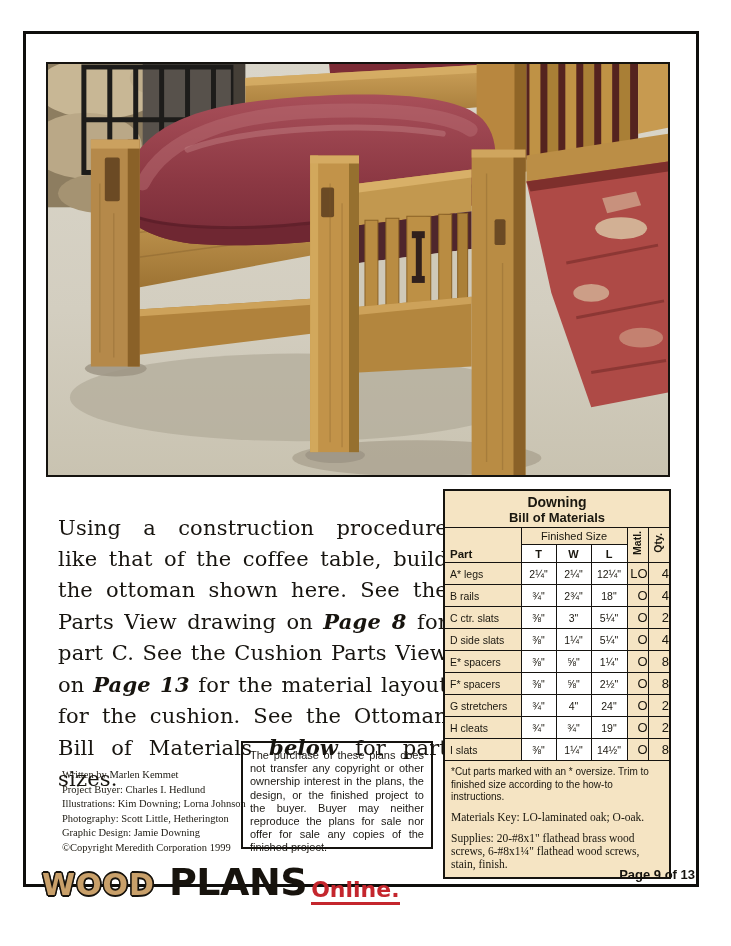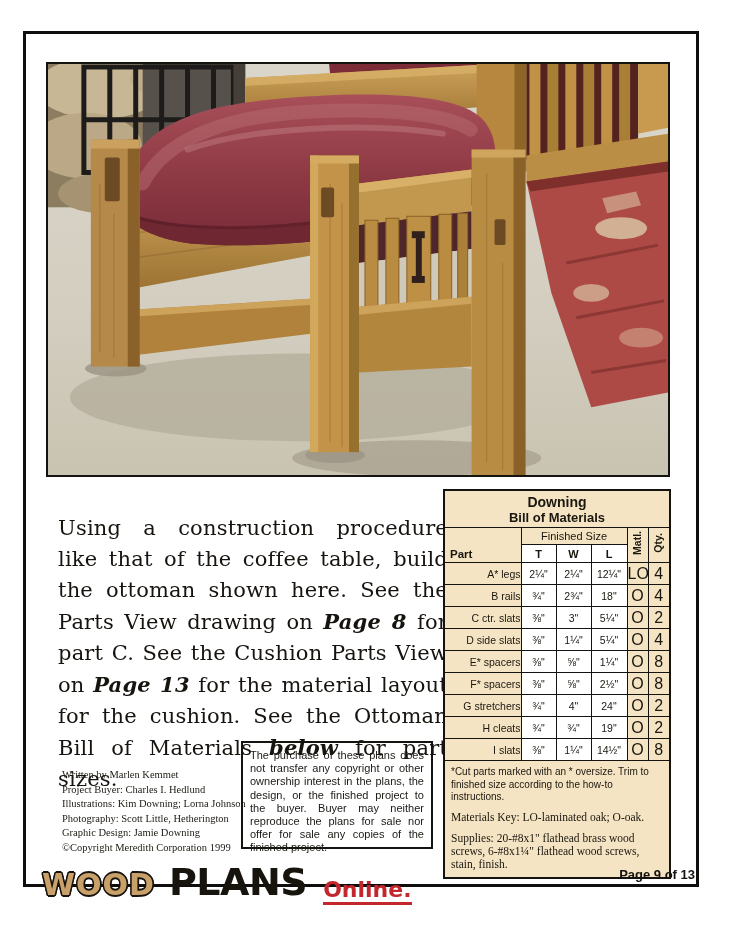--- a/index.html
+++ b/index.html
@@ -25,23 +25,23 @@
               color:#1a170f; overflow:hidden; }
   .bom .title-cell { text-align:center; padding:3px 0 2px 0; }
   .bom .t1 { font-weight:bold; font-size:14px; line-height:16px; }
   .bom .t2 { font-weight:bold; font-size:13px; line-height:15px; }
   .bom .fs-h { text-align:center; font-weight:normal; font-size:11px; height:16px; }
   .bom .twl-h { text-align:center; font-weight:bold; font-size:11px; height:17px; background:#ffffff; }
   .bom .part-h { vertical-align:bottom; font-weight:bold; font-size:11.5px; padding:0 0 2px 5px; text-align:left; }
   .bom .rot { vertical-align:middle; text-align:center; }
   .bom .rot span { writing-mode:vertical-rl; transform:rotate(180deg); display:inline-block;
                    font-weight:bold; font-size:10.5px; line-height:11px; }
-  .bom .part { font-size:10.5px; padding-left:5px; height:21px;text-align:right; }
+  .bom .part { font-size:10.5px; padding-left:5px; height:21px; }
   .bom .val { font-size:10.5px; text-align:center; background:#ffffff; }
-  .bom .mq  { font-size:16px; text-align:center; }
+  .bom .mq  { font-size:13px; text-align:right; }
   .bom .notes { padding:5px 6px 6px 6px; vertical-align:top; }
   .bom .notes .fn { font-size:10px; line-height:12.5px; margin:0 0 7px 0; }
   .bom .notes .mk { font-family:"Liberation Serif", serif; font-size:11.5px; line-height:13px; margin:0 0 8px 0; }
   .bom .notes .sup { font-family:"Liberation Serif", serif; font-size:11.5px; line-height:13px; margin:0; }
 
   
   .credits { position:absolute; left:62px; top:768px; font-family:"Liberation Serif", serif;
              font-size:10.5px; line-height:14.6px; color:#232018; }
 
   
@@ -51,21 +51,21 @@
 
   
   .logo { position:absolute; left:42px; top:860px; z-index:5; white-space:nowrap; }
   .logo .wood { font-family:"DejaVu Sans", sans-serif; font-weight:bold; font-size:30px; letter-spacing:1px;
                 color:#c9a06a;
                 text-shadow:-1.6px 0 #17130d, 1.6px 0 #17130d, 0 -1.6px #17130d, 0 1.6px #17130d,
                             -1.2px -1.2px #17130d, 1.2px -1.2px #17130d, -1.2px 1.2px #17130d, 1.2px 1.2px #17130d; }
   .logo .plans { font-family:"DejaVu Sans", sans-serif; font-weight:bold; font-size:38px;
                  color:#17130d; margin-left:14px; letter-spacing:-0.5px; }
   .logo .online { font-family:"DejaVu Sans", sans-serif; font-weight:bold; font-size:22px;
-                  color:#c4262d; margin-left:16px; position:relative; top:2px;
+                  color:#c4262d; margin-left:4px; position:relative; top:2px;
                   border-bottom:3px solid #c4262d; }
   .pagenum { position:absolute; right:36px; top:867px; font-weight:bold; font-size:13px; color:#15130f; }
 </style>
 </head>
 <body>
 
 <div class="canvas">
   <div class="frame"></div>
 
   <div class="photo">

